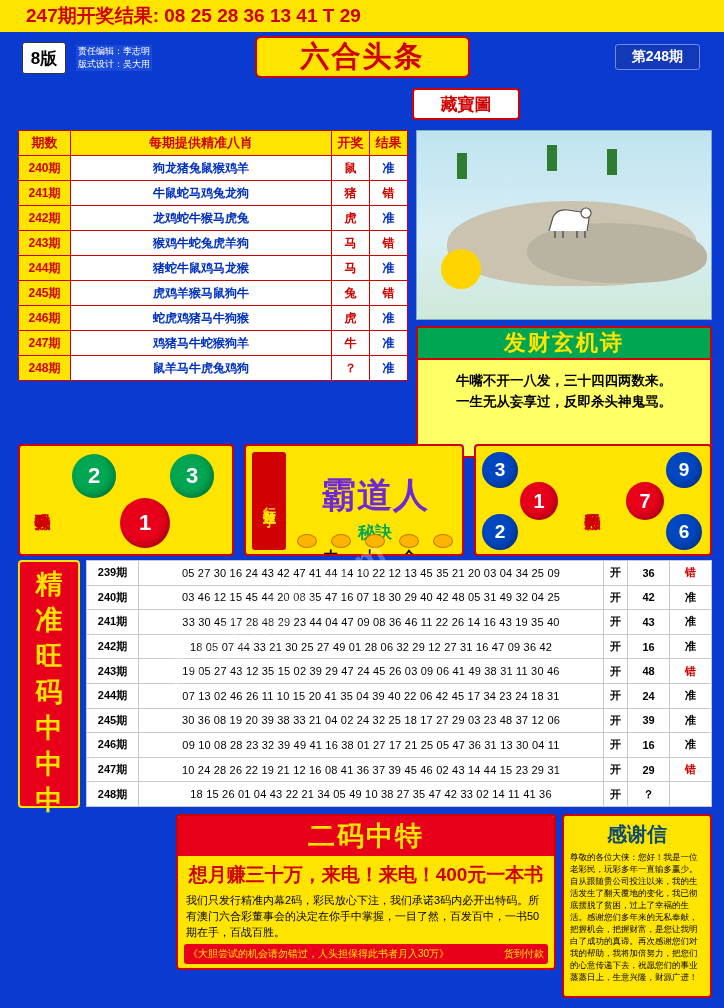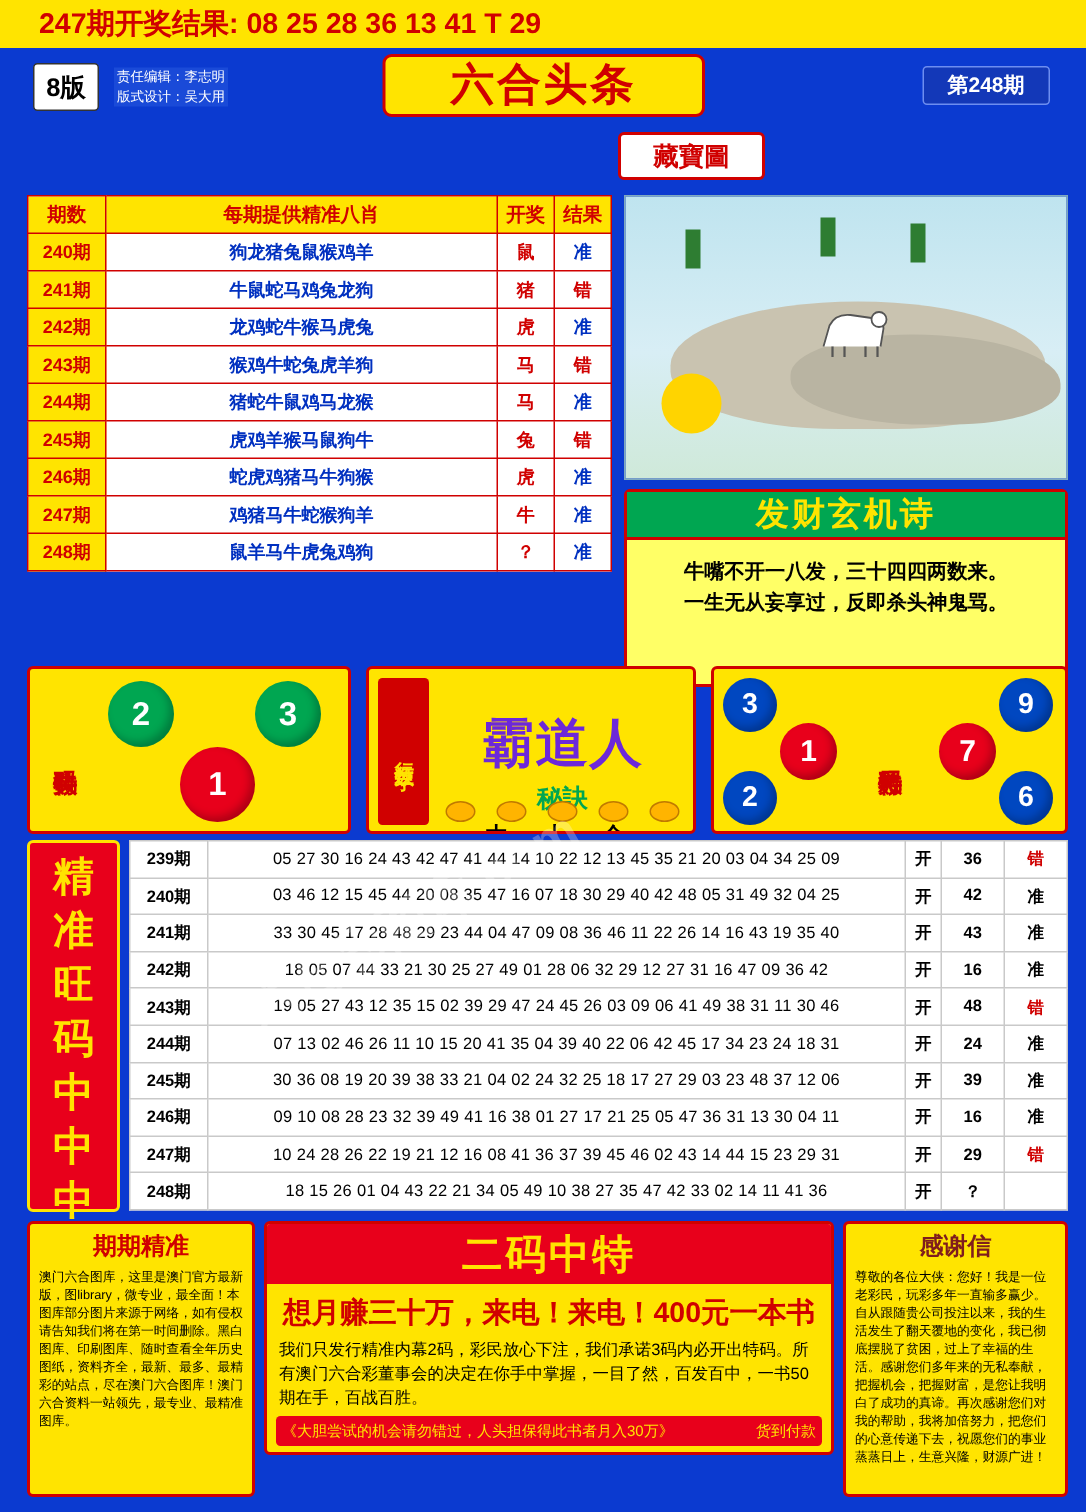--- a/index.html
+++ b/index.html
@@ -60,21 +60,21 @@
   }
   .yellowbar {
     position:absolute; left:10px; top:0; width:380px; height:40px;
     background:#ffe400; border:2px solid #d00000; border-radius:4px;
     display:flex; align-items:center; justify-content:center;
   }
   .yellowbar span {
     font-size:30px; font-weight:bold; color:#d00000; letter-spacing:3px;
   }
   .treasure {
-    position:absolute; left:404px; top:2px; width:98px; height:32px;
+    position:absolute; left:404px; top:2px; width:108px; height:32px;
     background:#fff; border:2px solid #d00000; border-radius:4px;
     display:flex; align-items:center; justify-content:center;
     font-size:17px; font-weight:bold; color:#d00000;
   }
 
   table.t1 {
     position:absolute; left:10px; top:44px; width:390px;
     border-collapse:collapse; background:#fff;
   }
   table.t1 th, table.t1 td {
@@ -219,21 +219,21 @@
   .f2 .l1 { text-align:center; font-size:19px; font-weight:bold; color:#d00000; margin-top:6px; }
   .f2 .l2 { font-size:11px; color:#000; line-height:16px; padding:4px 8px 0; }
   .f2 .l3 {
     margin:4px 6px 0; background:#e8001b; color:#ffe400; font-size:10px;
     padding:3px 4px; border-radius:3px; display:flex; justify-content:space-between;
   }
   .f3 {
     position:absolute; left:554px; top:0; width:150px; height:184px;
     background:#ffe400; border:2px solid #d00000; border-radius:4px;
   }
-  .f3 .ttl { text-align:center; color:#7f1d1d; font-weight:bold; font-size:16px; padding:5px 0 3px; }
+  .f3 .ttl { text-align:center; color:#0c4a6e; font-weight:bold; font-size:20px; padding:5px 0 3px; }
   .f3 .body { font-size:8.5px; color:#000; line-height:12px; padding:0 6px; }
 
   .watermark {
     position:absolute; left:150px; top:590px; font-size:34px; color:rgba(255,255,255,.28);
     transform:rotate(-30deg); font-weight:bold; pointer-events:none;
   }
 </style>
 </head>
 <body>
 
@@ -473,24 +473,20 @@
             <td class="num">？</td>
             <td class="rs"></td>
           </tr>
         </tbody>
     </table>
   </div>
 
   <div class="watermark">六合彩图库.com</div>
 
   <div class="sec4">
-    <div class="f1">
-      <div class="ttl">期期精准</div>
-      <div class="body">澳门六合图库，这里是澳门官方最新版，图library，微专业，最全面！本图库部分图片来源于网络，如有侵权请告知我们将在第一时间删除。黑白图库、印刷图库、随时查看全年历史图纸，资料齐全，最新、最多、最精彩的站点，尽在澳门六合图库！澳门六合资料一站领先，最专业、最精准图库。</div>
-    </div>
     <div class="f2">
       <div class="hdr">
         <span>二码中特</span>
       </div>
       <div class="l1">想月赚三十万，来电！来电！400元一本书</div>
       <div class="l2">我们只发行精准内幕2码，彩民放心下注，我们承诺3码内必开出特码。所有澳门六合彩董事会的决定在你手中掌握，一目了然，百发百中，一书50期在手，百战百胜。</div>
       <div class="l3">
         <span>《大胆尝试的机会请勿错过，人头担保得此书者月入30万》</span>
         <span>货到付款</span>
       </div>

